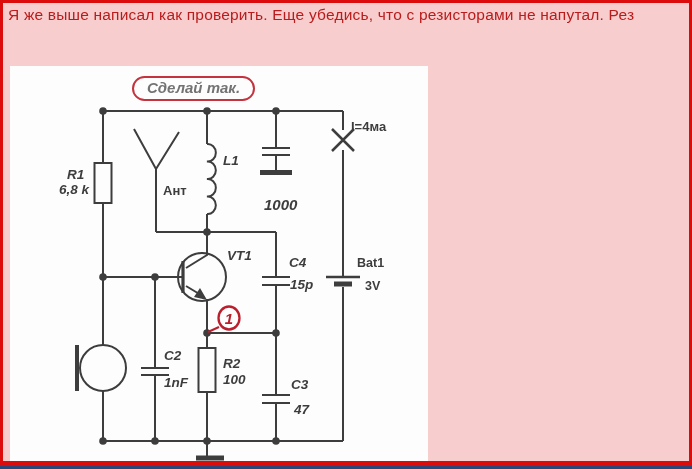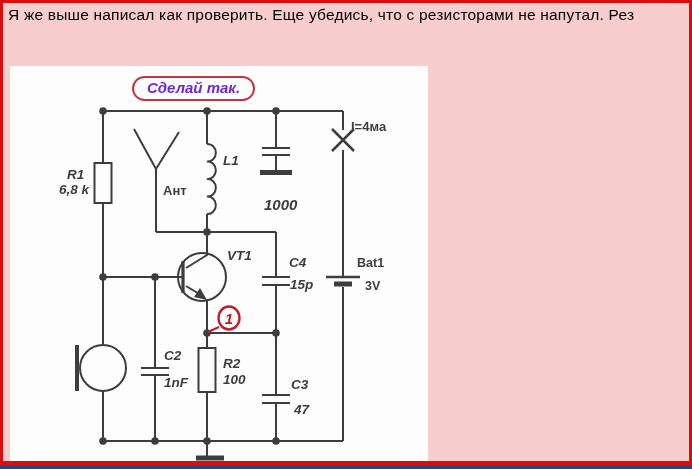--- a/index.html
+++ b/index.html
@@ -9,34 +9,34 @@
   }
   .edge{position:absolute;background:#dc0c0c;}
   .edge-top{left:0;top:0;width:692px;height:3px;}
   .edge-left{left:0;top:0;width:3px;height:469px;}
   .edge-right{left:689px;top:0;width:3px;height:469px;}
   .edge-bottom-red{left:0;top:461px;width:692px;height:5px;}
   .edge-bottom-navy{position:absolute;left:0;top:466px;width:692px;height:3px;background:#2a4779;}
 
   .post-text{
     position:absolute;left:8px;top:4px;width:681px;height:44px;
-    color:#000000;font-size:15.5px;line-height:22px;letter-spacing:.2px;
+    color:#b91c1c;font-size:15.5px;line-height:22px;letter-spacing:.2px;
     white-space:nowrap;overflow:hidden;
   }
   .post-text .em{font-weight:bold;font-style:italic;text-decoration:underline;}
 
   .schematic{
     position:absolute;left:10px;top:66px;width:418px;height:395px;
     background:#fdfdfd;
   }
   .badge{
     position:absolute;left:122px;top:10px;
     border:2px solid #c5333f;border-radius:13px;
     padding:1px 13px 3px 13px;
-    color:#6d28d9;font-size:15px;font-weight:bold;font-style:italic;
+    color:#737373;font-size:15px;font-weight:bold;font-style:italic;
     background:#fdfdfd;white-space:nowrap;
   }
   svg{position:absolute;left:0;top:0;}
   text{fill:#3d3d3d;font-family:"Liberation Sans",sans-serif;}
   .lbl{font-size:13.5px;font-weight:bold;font-style:italic;}
   .lbl-up{font-size:13px;font-weight:bold;}
   .lbl-big{font-size:15px;font-weight:bold;font-style:italic;}
   .lbl-bat{font-size:12.5px;font-weight:bold;}
   .pt{font-size:15px;font-weight:bold;font-style:italic;fill:#bb1f2e;}
 </style>

